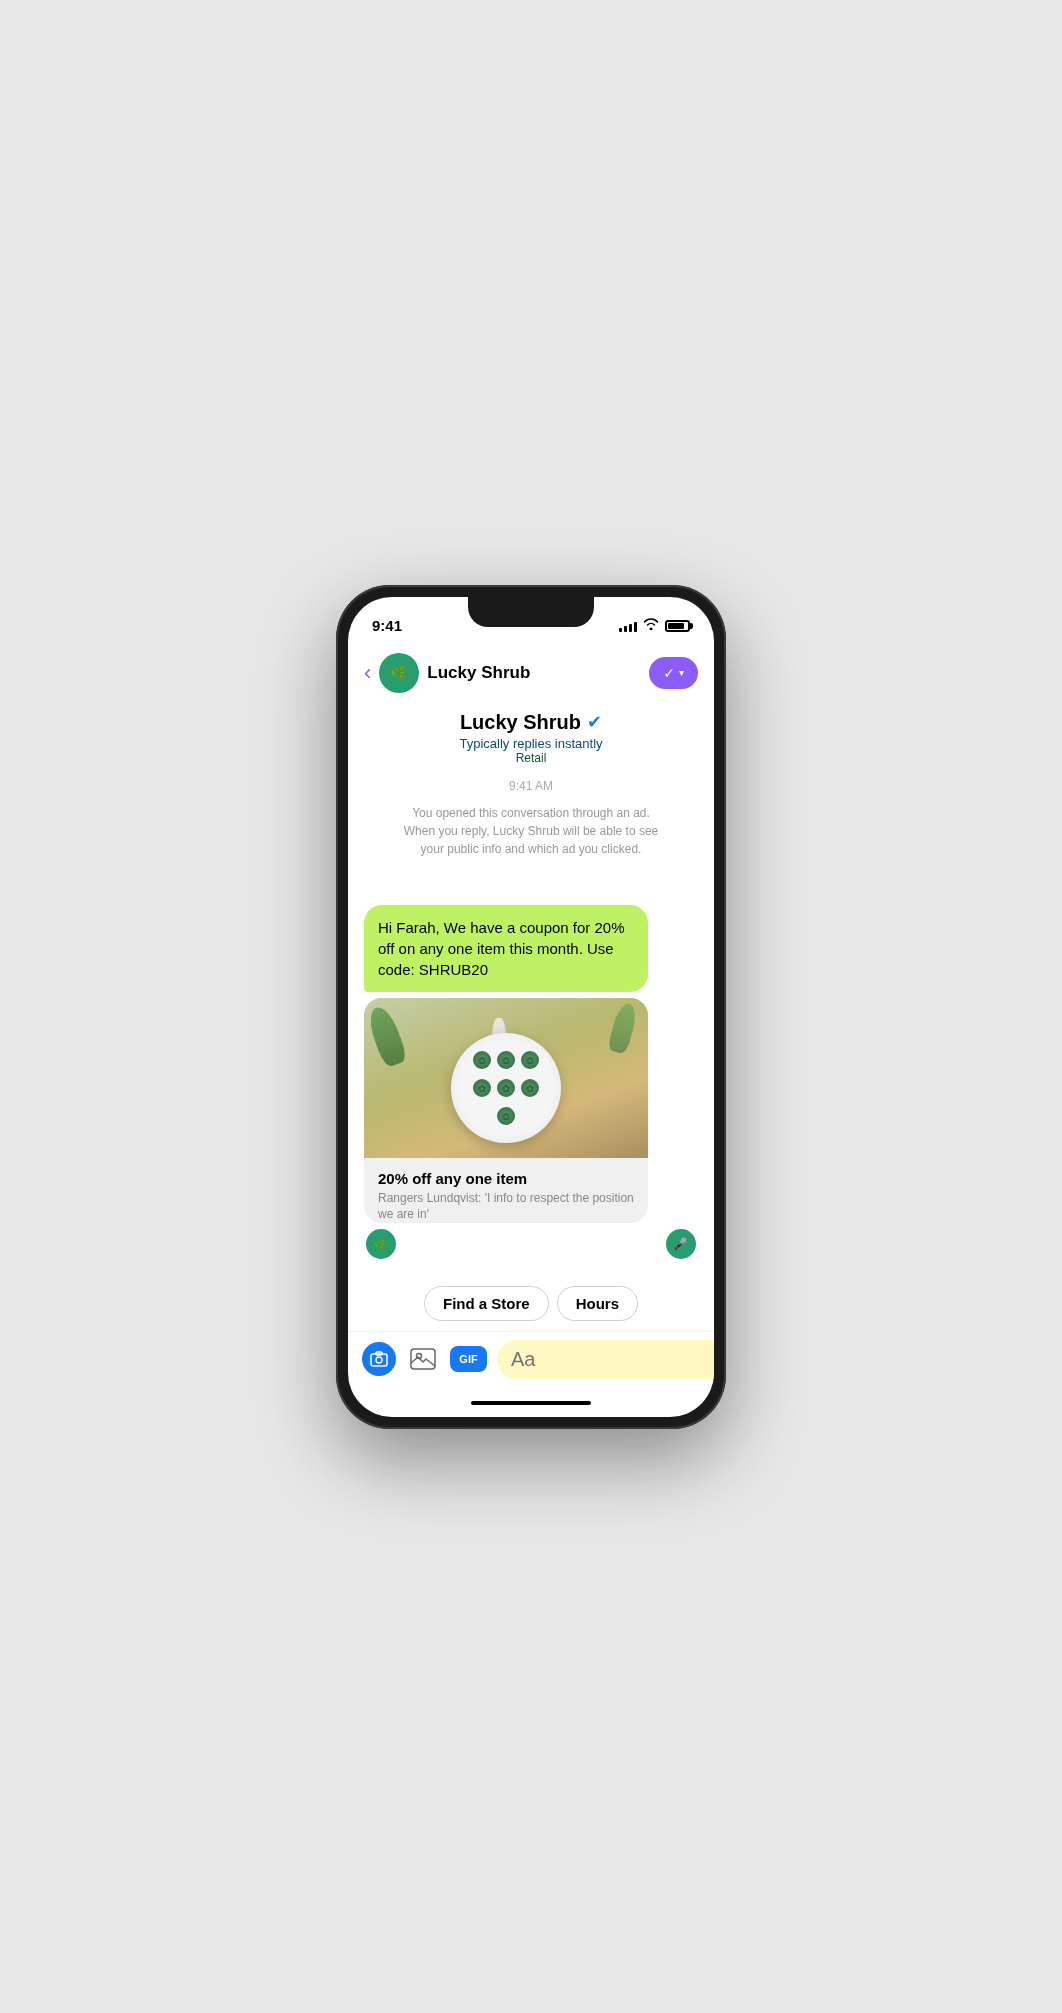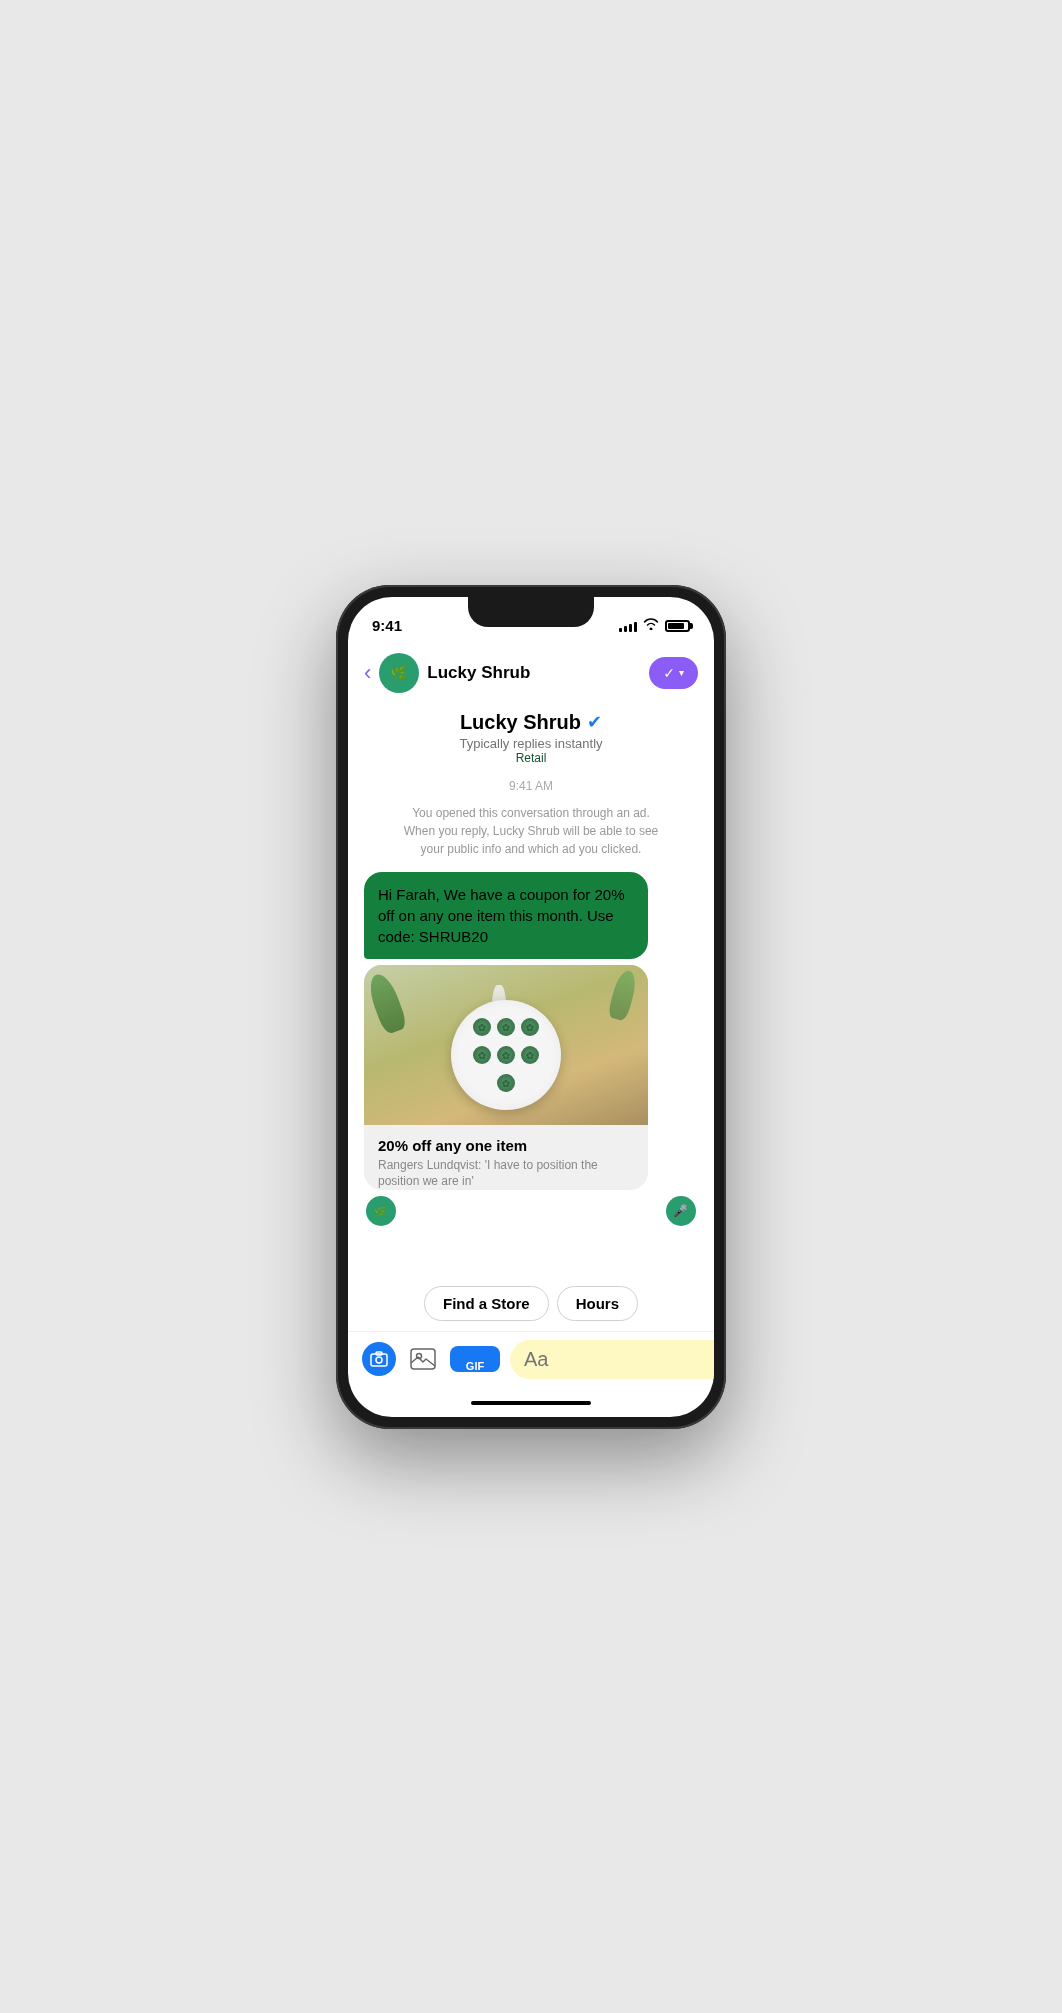--- a/index.html
+++ b/index.html
@@ -171,21 +171,21 @@
       font-size: 20px;
       font-weight: 700;
       color: #000;
     }
     .verified-badge {
       color: #1877F2;
       font-size: 18px;
     }
     .business-subtitle {
       font-size: 13px;
-      color: #737373;
+      color: #0c4a6e;
       margin-top: 2px;
     }
     .business-category {
       font-size: 12px;
       color: #14532d;
     }
     .timestamp-center {
       text-align: center;
       font-size: 12px;
       color: #aaa;
@@ -204,25 +204,26 @@
     
     .chat-area {
       flex: 1;
       overflow-y: auto;
       padding: 8px 16px;
       display: flex;
       flex-direction: column;
     }
     
     .message-bubble {
-      background: #15803d;
+      background: #bef264;
       border-radius: 18px 18px 18px 4px;
       padding: 12px 14px;
       max-width: 85%;
       align-self: flex-start;
+      margin-top: 33px;
     }
     .message-text {
       font-size: 15px;
       color: #000;
       line-height: 1.4;
     }
     
     .card {
       background: #f0f0f0;
       border-radius: 18px;
@@ -410,26 +411,25 @@
     }
     .camera-btn {
       background: #1877F2;
     }
     .photo-btn {
       background: transparent;
     }
     .gif-btn {
       background: #1877F2;
       border-radius: 8px;
-      width: 50px;
+      width: 37px;
       height: 26px;
       font-size: 11px;
       font-weight: 700;
       color: white;
-      align-items: flex-end;
     }
     .text-input {
       flex: 1;
       background: #fef9c3;
       border-radius: 20px;
       padding: 8px 14px;
       font-size: 20px;
       color: #888;
       border: none;
       outline: none;
@@ -524,21 +524,21 @@
               <div class="succulent"></div>
               <div class="succulent"></div>
               <div class="succulent"></div>
               <div class="succulent"></div>
               <div class="succulent"></div>
             </div>
           </div>
         </div>
         <div class="card-body">
           <div class="card-title">20% off any one item</div>
-          <div class="card-subtitle">Rangers Lundqvist: 'I have to position the position we are in'</div>
+          <div class="card-subtitle">Rangers Lundqvist: 'I info to respect the position we are in'</div>
         </div>
       </div>
 
       <div class="avatar-row">
         <div class="small-avatar">
           <span class="small-avatar-icon">🌿</span>
         </div>
         <div class="mic-avatar">
           <span style="color:white;font-size:12px;">🎤</span>
         </div>

